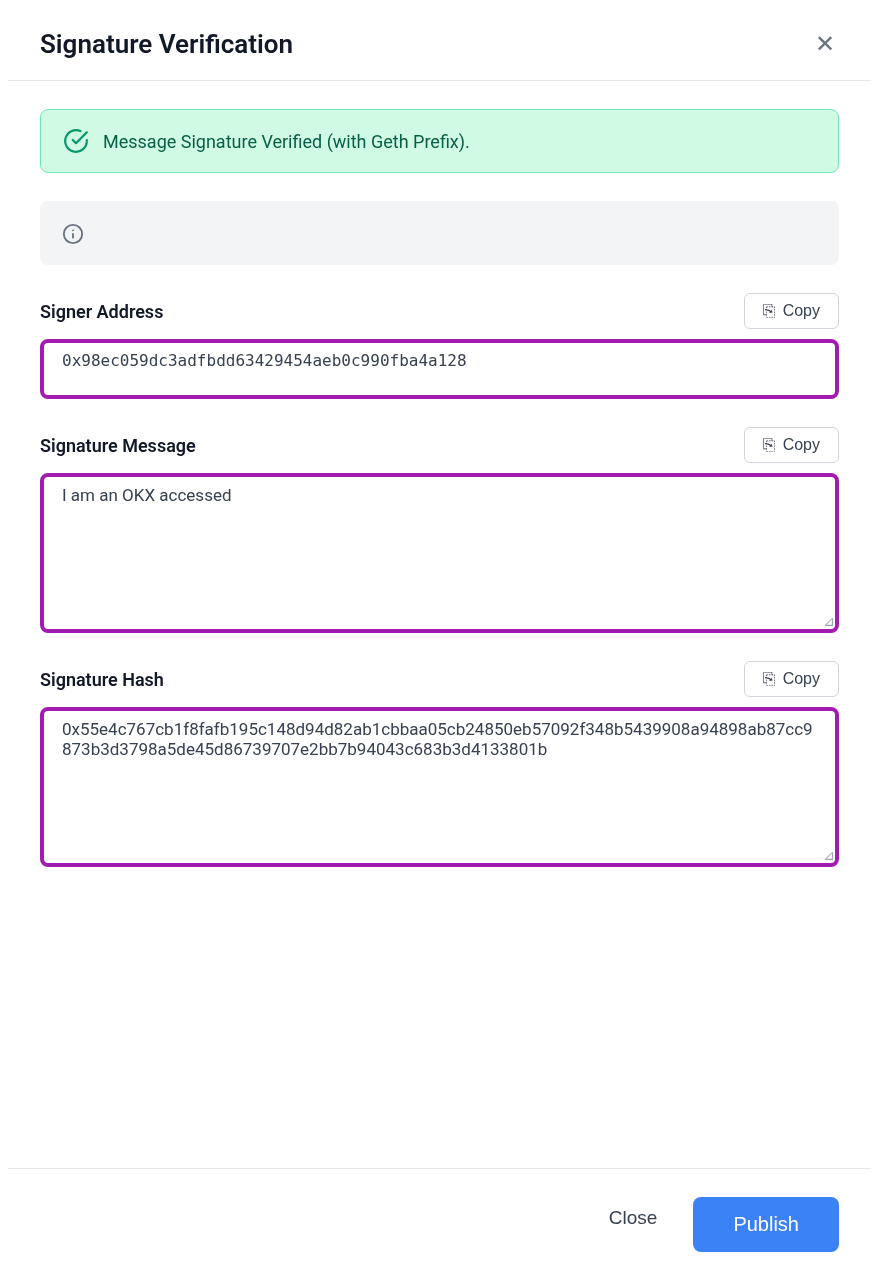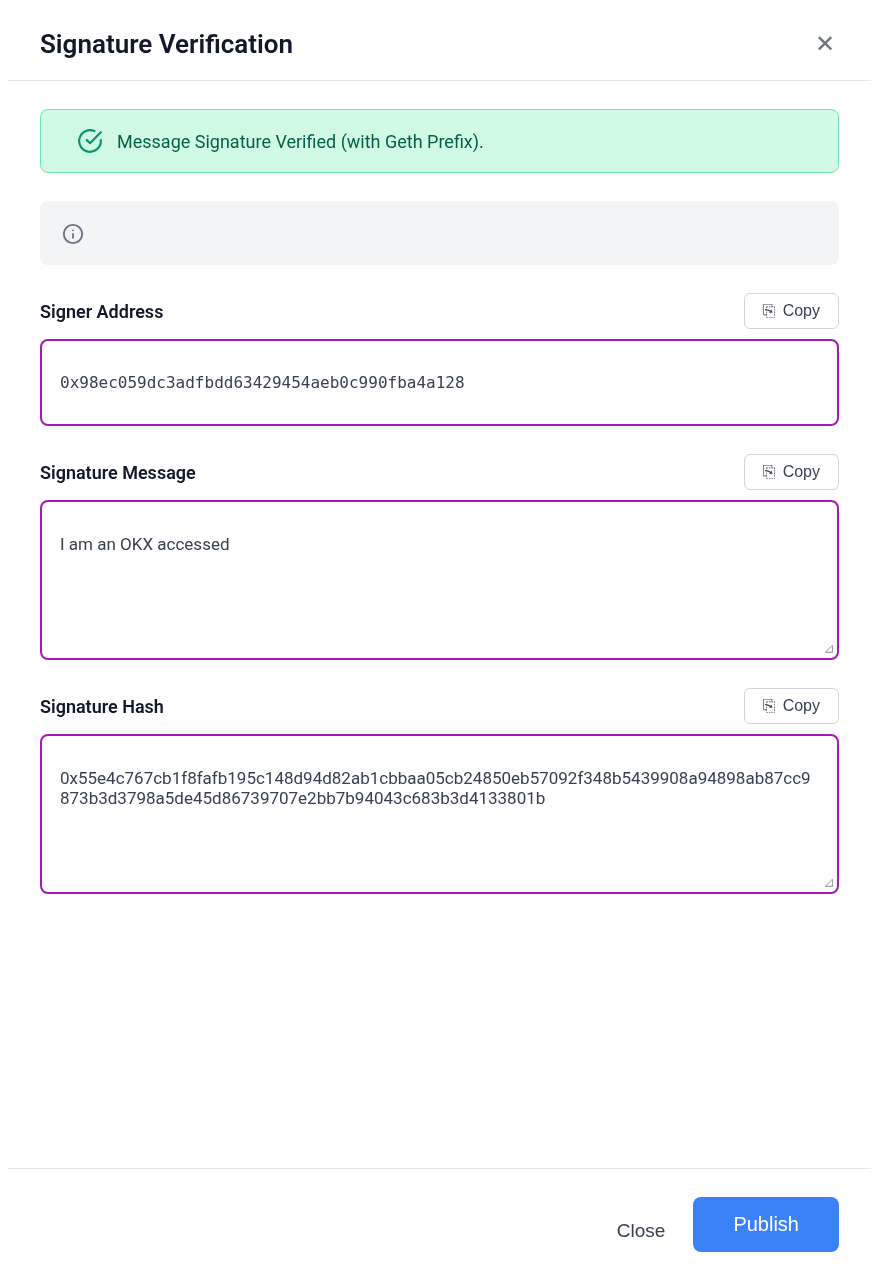--- a/index.html
+++ b/index.html
@@ -57,21 +57,21 @@
       padding: 28px 32px;
       display: flex;
       flex-direction: column;
       gap: 28px;
     }
 
     .success-banner {
       background: #d1fae5;
       border: 1px solid #6ee7b7;
       border-radius: 8px;
-      padding: 18px 36px;
+      padding: 18px 22px;
       display: flex;
       align-items: center;
       gap: 14px;
     }
 
     .success-icon {
       width: 26px;
       height: 26px;
       color: #059669;
       flex-shrink: 0;
@@ -138,23 +138,23 @@
       cursor: pointer;
       font-size: 16px;
       color: #374151;
     }
 
     .copy-icon {
       font-size: 16px;
     }
 
     .field-value-box {
-      border: 2px solid #a21caf;
-      border-radius: 8px;
-      padding: 32px 18px;
+      border: 4px solid #a21caf;
+      border-radius: 8px;
+      padding: 8px 18px;
       font-size: 16px;
       color: #374151;
       font-family: monospace;
       word-break: break-all;
       background: #fff;
       min-height: 60px;
     }
 
     .field-value-box.textarea-style {
       min-height: 160px;
@@ -172,23 +172,23 @@
     }
 
     .textarea-wrapper {
       position: relative;
     }
 
     .modal-footer {
       border-top: 1px solid #e5e7eb;
       padding: 28px 32px;
       display: flex;
-      align-items: flex-end;
+      align-items: flex-start;
       justify-content: flex-end;
-      gap: 8px;
+      gap: 16px;
       margin-top: auto;
     }
 
     .close-button {
       background: none;
       border: none;
       cursor: pointer;
       font-size: 19px;
       color: #374151;
       padding: 10px 20px;

